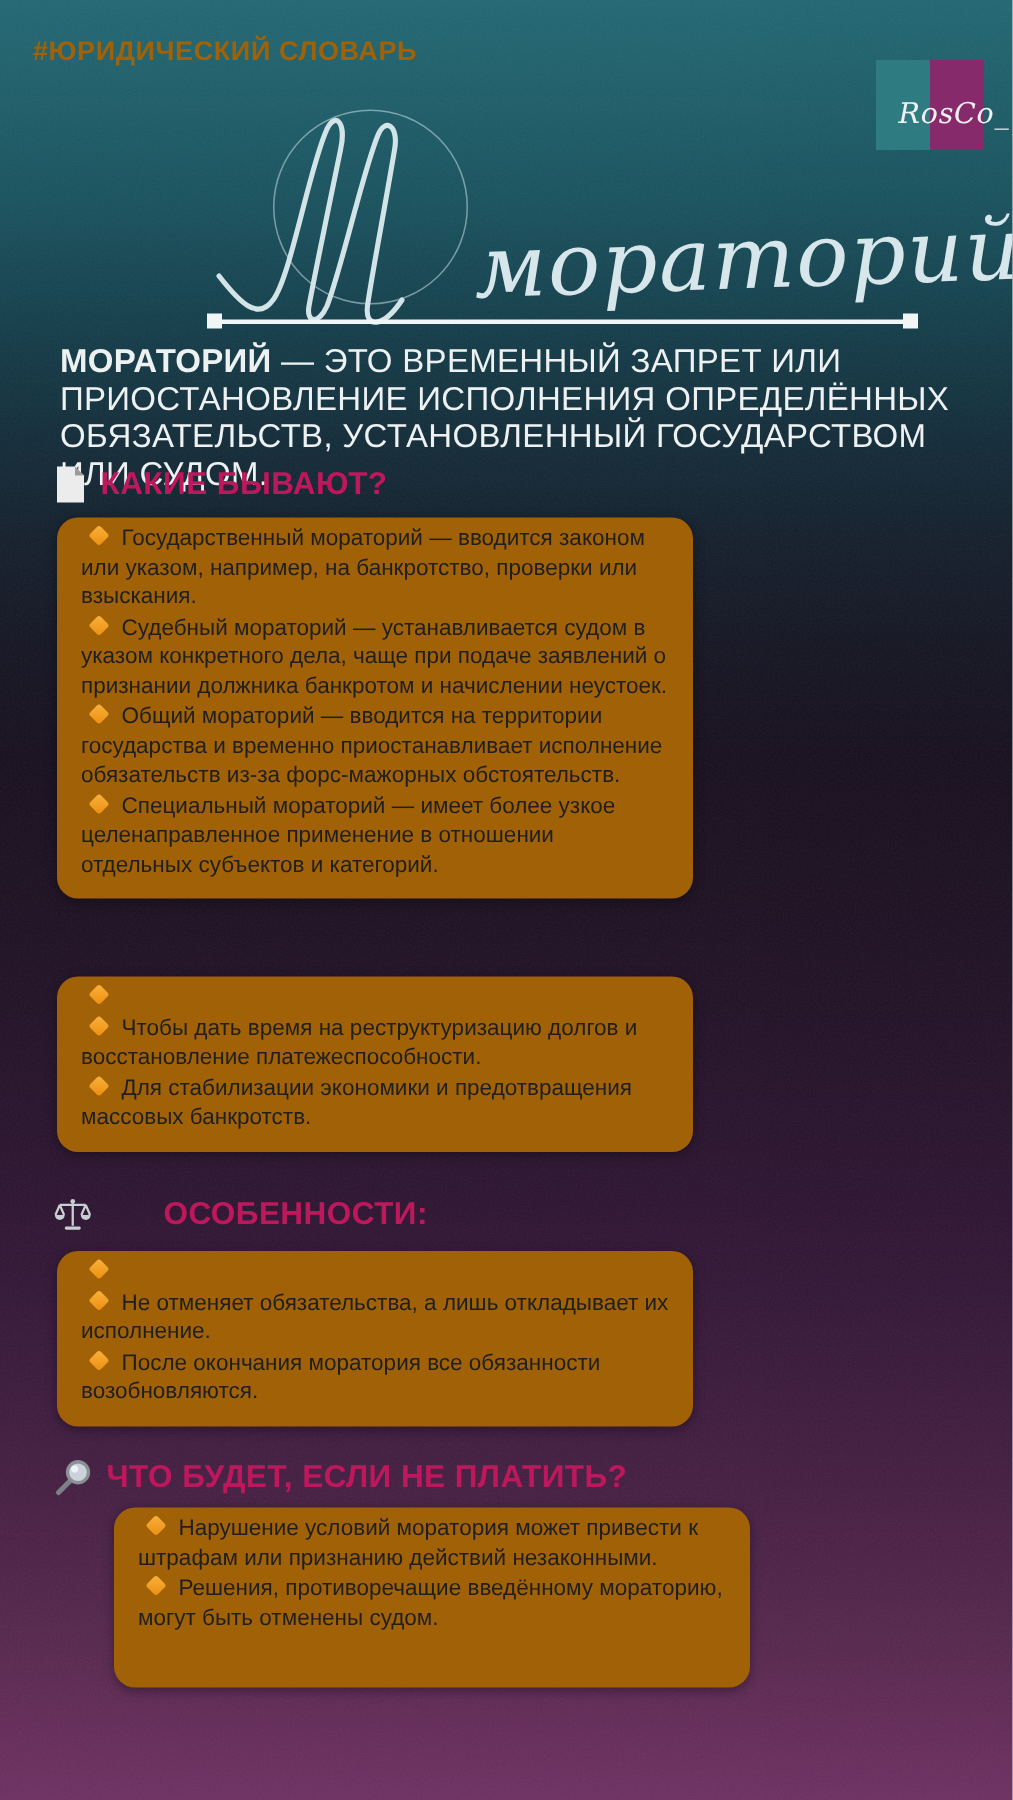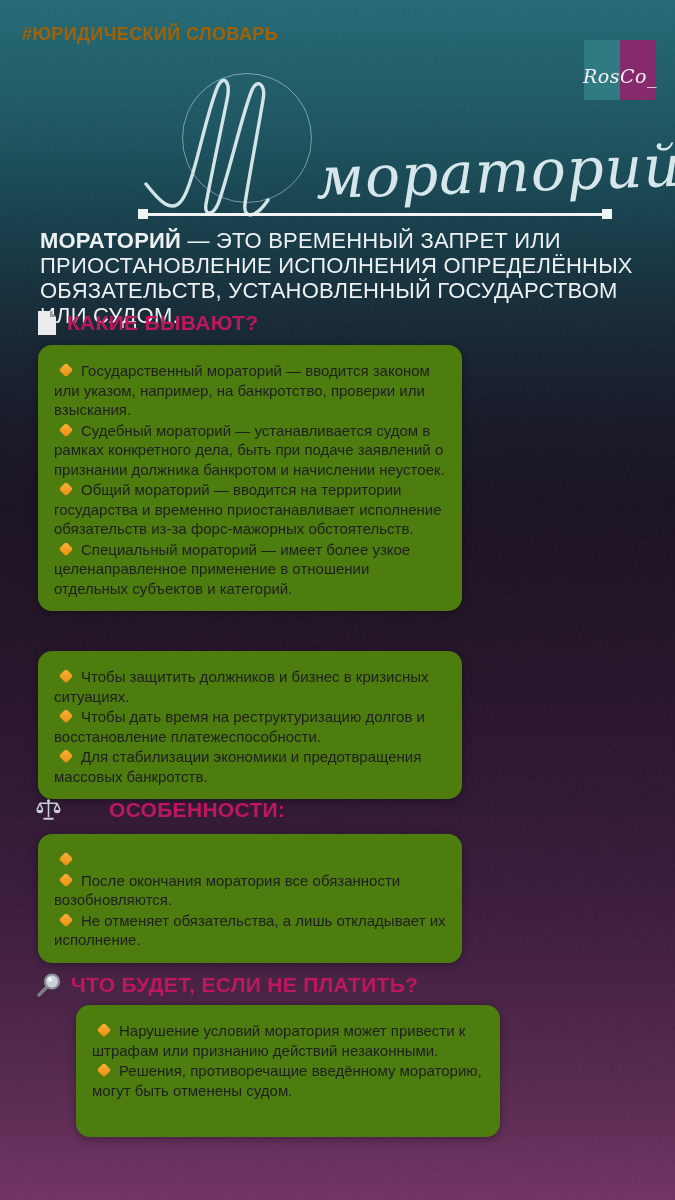--- a/index.html
+++ b/index.html
@@ -14,21 +14,21 @@
   .noise{position:absolute;inset:0;width:675px;height:1200px;pointer-events:none;opacity:.07;}
   .hashtag{
     position:absolute;left:22px;top:24px;
     font-size:18px;font-weight:700;letter-spacing:.4px;color:#a16207;
   }
   
   .logo{position:absolute;left:584px;top:40px;width:72px;height:60px;display:flex;}
   .logo-left{width:36px;height:60px;background:#2e7b82;}
   .logo-right{width:36px;height:60px;background:#872a6c;}
   .logo-text{
-    position:absolute;left:0;top:0;width:72px;height:72px;
+    position:absolute;left:16px;top:0;width:72px;height:72px;
     display:flex;align-items:center;justify-content:center;
     font-family:"DejaVu Serif", serif;font-style:italic;
     font-size:19px;color:#f3f0f2;letter-spacing:.5px;
   }
   
   .circle{
     position:absolute;left:182px;top:73px;width:128px;height:128px;
     border:1.5px solid rgba(214,236,240,.5);border-radius:50%;
   }
   .m-svg{position:absolute;left:132px;top:52px;}
@@ -49,21 +49,21 @@
   }
   .definition .term{font-weight:700;}
   
   .section-heading{
     position:absolute;left:36px;display:flex;align-items:center;gap:9px;
     font-size:21px;font-weight:700;color:#be185d;letter-spacing:.3px;white-space:nowrap;
   }
   .section-heading svg{flex:0 0 auto;display:block;}
   .card{
     position:absolute;left:38px;width:424px;box-sizing:border-box;
-    background:#4d7c0f;border-radius:14px;padding:15px 16px 12px 16px;
+    background:#a16207;border-radius:14px;padding:3px 16px 12px 16px;
     box-shadow:0 2px 8px rgba(0,0,0,.35);
   }
   .card p{margin:1px 0;font-size:15px;line-height:19.5px;color:#1f1f1f;}
   .diamond{
     display:inline-block;width:10px;height:10px;border-radius:2px;
     background:linear-gradient(135deg,#f8b23c,#ee8e10);
     transform:rotate(45deg);margin:0 10px 1px 7px;
   }
   .h1{top:310px;} .c1{top:345px;}
   .h2{top:649px;padding-left:24px;} .c2{top:651px;}
@@ -116,36 +116,36 @@
 
 <div class="section-heading h1">
   <svg width="22" height="26" viewBox="0 0 22 26">
     <path d="M2 1 h12 l6 6 v18 h-18 z" fill="#ececec"></path>
     <path d="M14 1 l6 6 h-6 z" fill="#9b9b9b"></path>
   </svg>
   <span>КАКИЕ БЫВАЮТ?</span>
 </div>
 <div class="card c1">
   <p><span class="diamond"></span><span>Государственный мораторий — вводится законом или указом, например, на банкротство, проверки или взыскания.</span></p>
-  <p><span class="diamond"></span><span>Судебный мораторий — устанавливается судом в рамках конкретного дела, быть при подаче заявлений о признании должника банкротом и начислении неустоек.</span></p>
+  <p><span class="diamond"></span><span>Судебный мораторий — устанавливается судом в указом конкретного дела, чаще при подаче заявлений о признании должника банкротом и начислении неустоек.</span></p>
   <p><span class="diamond"></span><span>Общий мораторий — вводится на территории государства и временно приостанавливает исполнение обязательств из-за форс-мажорных обстоятельств.</span></p>
   <p><span class="diamond"></span><span>Специальный мораторий — имеет более узкое целенаправленное применение в отношении отдельных субъектов и категорий.</span></p>
 </div>
 
 <div class="section-heading h2">
   <svg width="25" height="23" viewBox="0 0 26 23">
     <path d="M9.5 6 v-2.5 a1.8 1.8 0 0 1 1.8 -1.8 h3.4 a1.8 1.8 0 0 1 1.8 1.8 v2.5" fill="none" stroke="#4a3420" stroke-width="2"></path>
     <rect x="1" y="5.5" width="24" height="16.5" rx="3" fill="#7a5a3a" stroke="#4a3420" stroke-width="1.2"></rect>
     <rect x="1.6" y="11" width="22.8" height="2" fill="#5d4127"></rect>
     <rect x="10.8" y="10" width="4.4" height="4.4" rx="1" fill="#c8a05c"></rect>
   </svg>
   <span>ДЛЯ ЧЕГО НУЖЕН?</span>
 </div>
 <div class="card c2">
-  <p><span class="diamond"></span><span>Чтобы защитить должников и бизнес в кризисных ситуациях.</span></p>
+  <p><span class="diamond"></span></p>
   <p><span class="diamond"></span><span>Чтобы дать время на реструктуризацию долгов и восстановление платежеспособности.</span></p>
   <p><span class="diamond"></span><span>Для стабилизации экономики и предотвращения массовых банкротств.</span></p>
 </div>
 
 <div class="section-heading h3">
   <svg width="25" height="24" viewBox="0 0 26 24">
     <g stroke="#c9ced4" stroke-width="1.6" fill="none">
       <line x1="13" y1="2.5" x2="13" y2="19.5"></line>
       <line x1="4" y1="5" x2="22" y2="5"></line>
       <path d="M4 5 l-3 7 m3 -7 l3 7"></path>
@@ -153,22 +153,22 @@
     </g>
     <circle cx="13" cy="2.5" r="1.6" fill="#c9ced4"></circle>
     <path d="M0.6 12 a3.4 3.4 0 0 0 6.8 0 z" fill="#c9ced4"></path>
     <path d="M18.6 12 a3.4 3.4 0 0 0 6.8 0 z" fill="#c9ced4"></path>
     <rect x="7.5" y="20" width="11" height="2.2" rx="1" fill="#c9ced4"></rect>
   </svg>
   <span>ОСОБЕННОСТИ:</span>
 </div>
 <div class="card c3">
   <p><span class="diamond"></span></p>
+  <p><span class="diamond"></span><span>Не отменяет обязательства, а лишь откладывает их исполнение.</span></p>
   <p><span class="diamond"></span><span>После окончания моратория все обязанности возобновляются.</span></p>
-  <p><span class="diamond"></span><span>Не отменяет обязательства, а лишь откладывает их исполнение.</span></p>
 </div>
 
 <div class="section-heading h4">
   <svg width="26" height="26" viewBox="0 0 26 26">
     <line x1="10.5" y1="15.5" x2="3" y2="23" stroke="#7b8187" stroke-width="3.4" stroke-linecap="round"></line>
     <circle cx="16" cy="9.5" r="7" fill="#dce4ea" fill-opacity="0.9" stroke="#8a9096" stroke-width="2.2"></circle>
     <circle cx="13.8" cy="7.4" r="2.4" fill="#f5f8fa" opacity="0.85"></circle>
   </svg>
   <span>ЧТО БУДЕТ, ЕСЛИ НЕ ПЛАТИТЬ?</span>
 </div>

